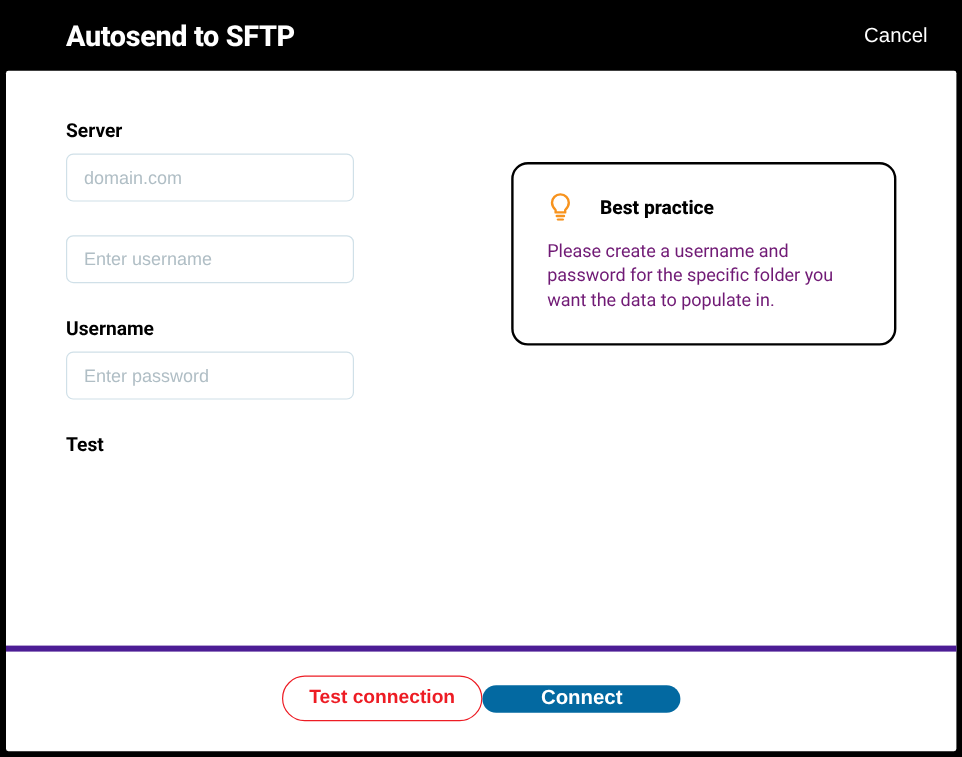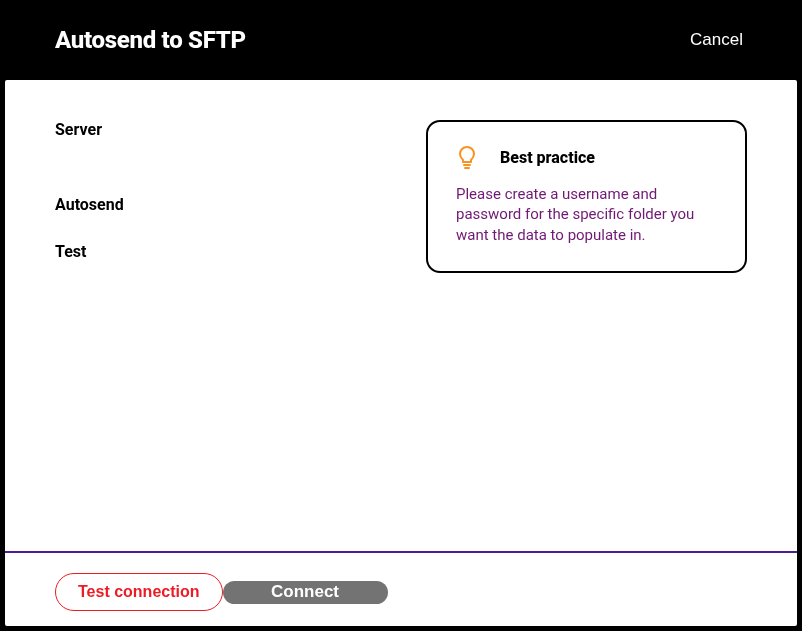--- a/index.html
+++ b/index.html
@@ -14,22 +14,22 @@
       height: 631px;
       display: flex;
       flex-direction: column;
     }
     .header {
       background: #000;
       color: #fff;
       display: flex;
       justify-content: space-between;
       align-items: center;
-      padding: 18px 59px 18px 55px;
-      height: 80px;
+      padding: 18px 29px 18px 55px;
+      height: 59px;
     }
     .header-title {
       font-size: 24px;
       font-weight: 800;
       letter-spacing: -0.3px;
     }
     .header-cancel {
       font-size: 17px;
       font-weight: 400;
       color: #fff;
@@ -75,20 +75,21 @@
       font-size: 15px;
       color: #000;
       outline: none;
       width: 240px;
     }
     .form-input::placeholder {
       color: #b0bec5;
     }
     .info-col {
       flex: 1;
+      margin-top: 36px;
     }
     .info-card {
       border: 2px solid #000;
       border-radius: 14px;
       padding: 24px 28px 26px 28px;
     }
     .info-header {
       display: flex;
       align-items: center;
       gap: 22px;
@@ -106,43 +107,43 @@
       font-weight: 800;
       color: #000;
     }
     .info-body {
       font-size: 15px;
       color: #701a75;
       line-height: 1.35;
       max-width: 260px;
     }
     .footer {
-      border-top: 2px solid #4c1d95;
-      padding: 20px 50px 15px 50px;
-      display: flex;
-      justify-content: flex-start;
+      border-top: 5px solid #4c1d95;
+      padding: 20px 50px 25px 50px;
+      display: flex;
+      justify-content: center;
       align-items: center;
     }
     .btn-outline {
       height: 38px;
       padding: 0 22px;
       border: 1px solid #ed1c24;
       border-radius: 20px;
       background: #fff;
       color: #ed1c24;
       font-size: 16px;
       font-weight: 700;
       cursor: pointer;
     }
     .btn-primary {
       height: 23px;
       padding: 0 40px;
       border: none;
       border-radius: 22px;
-      background: #737373;
+      background: #0369a1;
       color: #fff;
       font-size: 17px;
       font-weight: 700;
       cursor: pointer;
       min-width: 165px;
     }
   </style>
 </head>
 <body>
 
@@ -151,27 +152,30 @@
   <button class="header-cancel">Cancel</button>
 </div>
 
 <div class="content-wrapper">
   <div class="main">
 
     <div class="form-col">
 
       <div class="form-group">
         <label class="form-label">Server</label>
-      </div>
-
-      <div class="form-group">
-      </div>
-
-      <div class="form-group">
-        <label class="form-label">Autosend</label>
+        <input class="form-input" type="text" placeholder="domain.com" style="">
+      </div>
+
+      <div class="form-group">
+        <input class="form-input" type="text" placeholder="Enter username" style="">
+      </div>
+
+      <div class="form-group">
+        <label class="form-label">Username</label>
+        <input class="form-input" type="password" placeholder="Enter password" style="">
       </div>
 
       <div class="form-group">
         <label class="form-label">Test</label>
       </div>
 
     </div>
 
     <div class="info-col">
       <div class="info-card">

